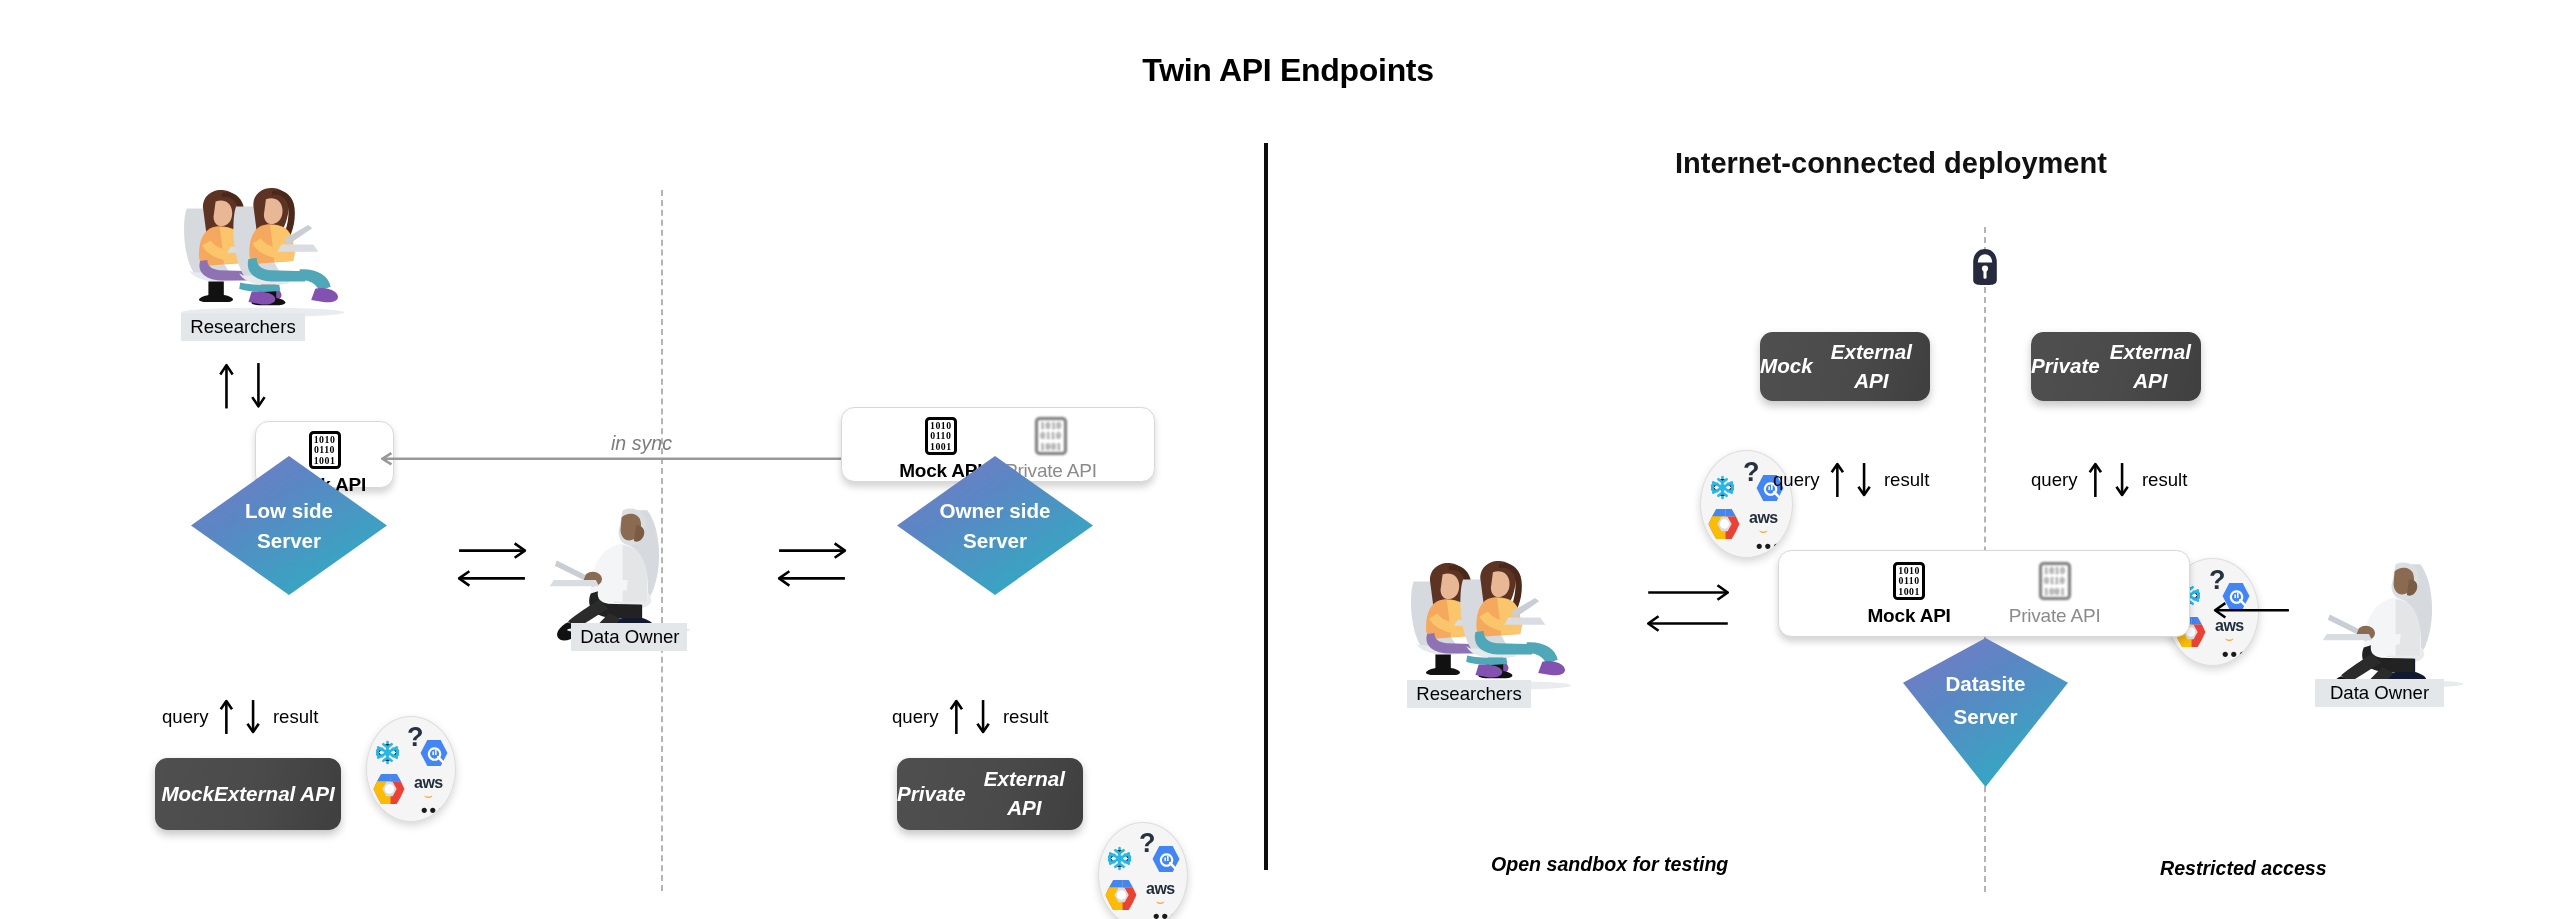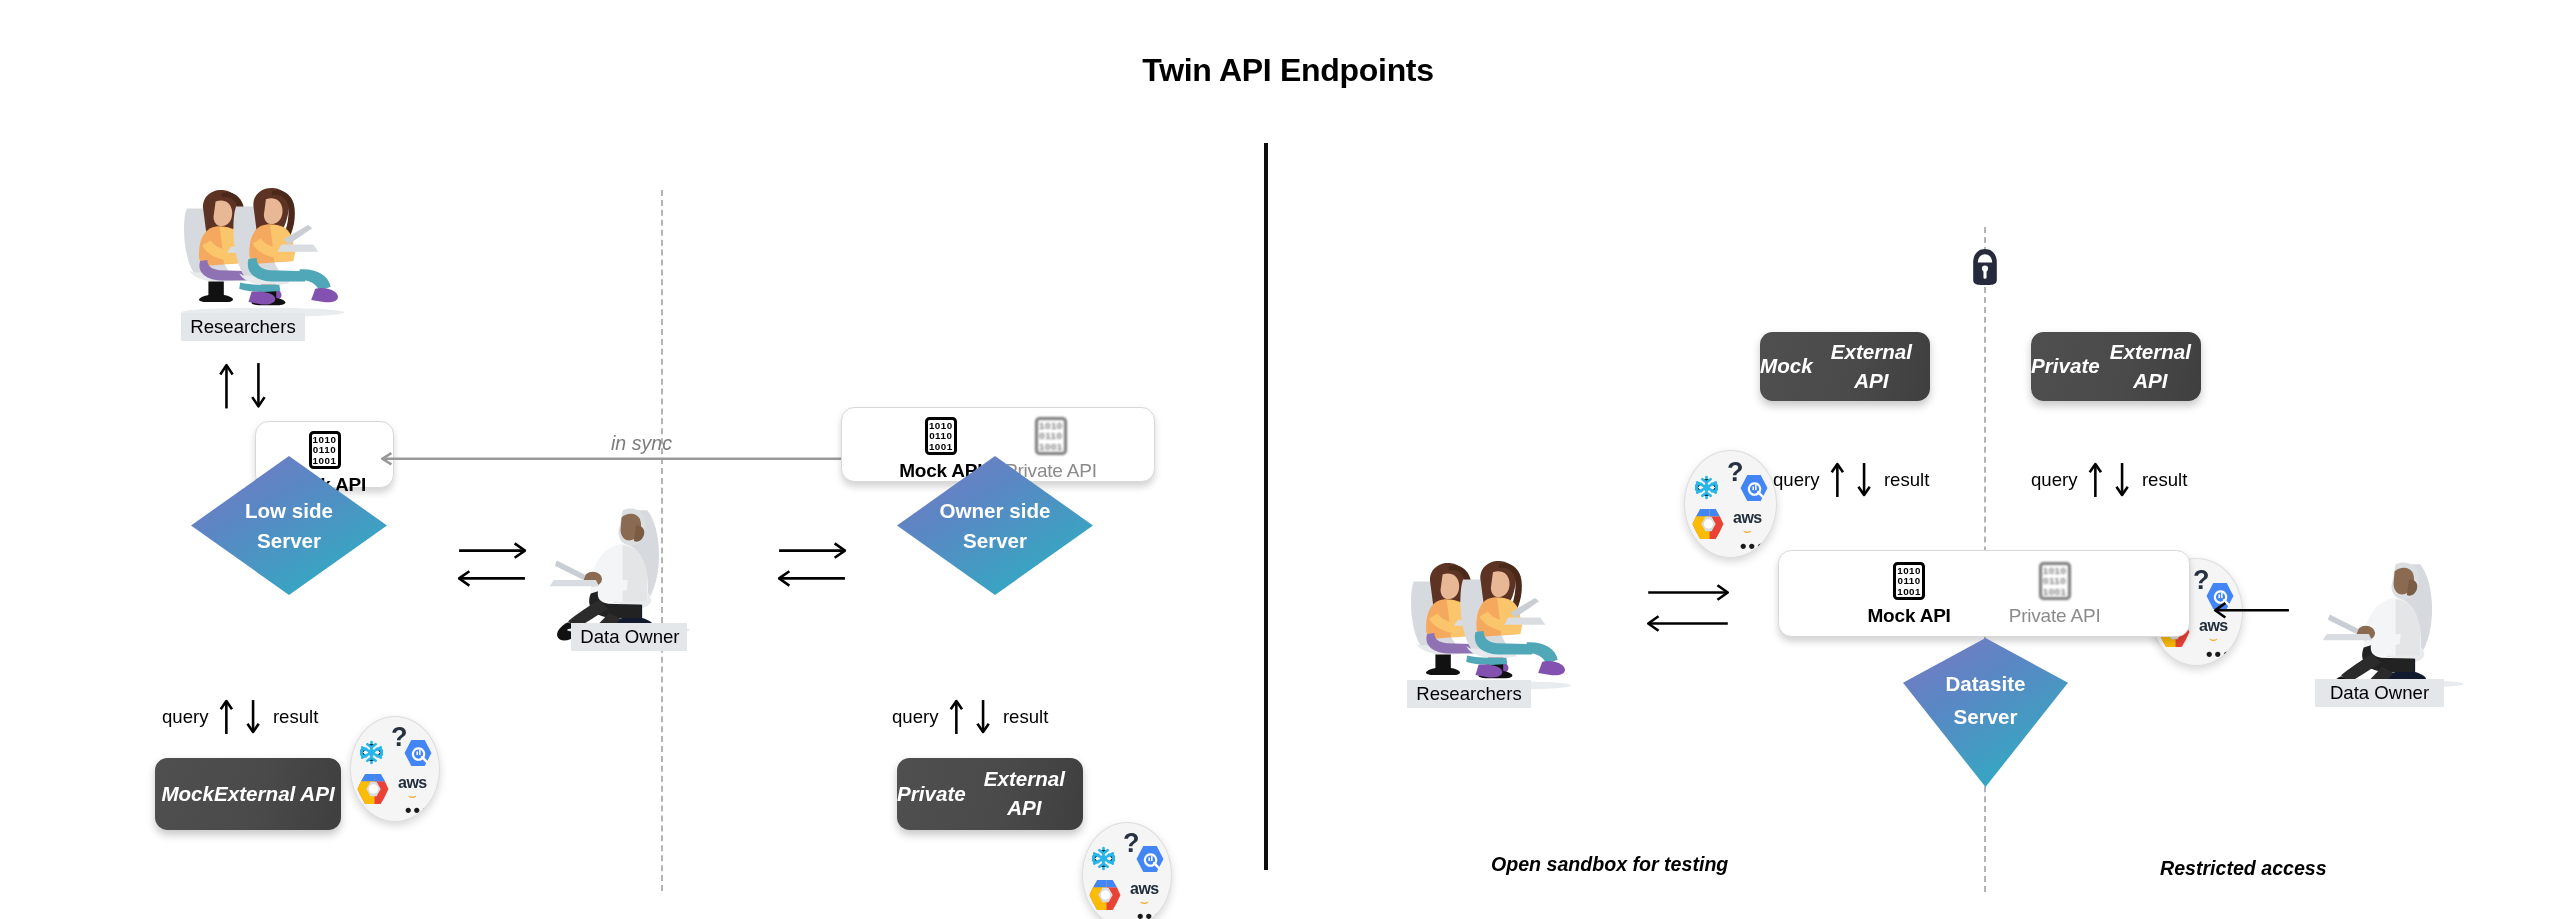--- a/index.html
+++ b/index.html
@@ -2,21 +2,21 @@
 <html style="font-size:8.2px"><head>
 <meta charset="utf-8">
 <style>
   * { box-sizing: border-box; margin:0; padding:0; }
   html, body { background:#ffffff; }
   body {
     width:2576px; height:919px;
     font-family:"Liberation Sans", sans-serif;
     position:relative; overflow:hidden;
   }
-  .stage { position:absolute; inset:0; }
+  .stage { position:absolute; inset:0;padding-left:16px; }
   .abs { position:absolute; }
 
   
   #main-title {
     left:0; top:52px; width:2576px; text-align:center;
     font-size:32px; font-weight:bold; color:#000;
     letter-spacing:-0.3px;
   }
   .section-title {
     font-size:29px; font-weight:bold; color:#111; white-space:nowrap;
@@ -59,21 +59,21 @@
     margin-top:5.2px; font-size:19px; font-weight:bold; color:#000;
     white-space:nowrap; letter-spacing:-0.2px;
   }
   .api-slot.private .api-label { color:#8b8b8b; font-weight:normal; }
 
   
   .binary-icon {
     width:32px; height:38px; border:3.1px solid #000; border-radius:4.6px;
     display:flex; flex-direction:column; align-items:center;
     justify-content:center; gap:0.5px;
-    font-family:Liberation Sans, sans-serif;
+    font-family:Liberation Serif, serif;
     font-size:9.8px; font-weight:bold; line-height:1.02; color:#000;
     letter-spacing:0.5px;
   }
   .binary-icon.blurred {
     filter:blur(1.3px); opacity:.62; color:#2a2a2a; border-color:#2a2a2a;
   }
 
   
   .diamond {
     background:linear-gradient(150deg,#7a79c4 0%,#5b86c4 35%,#3f9fc2 70%,#20b3c4 100%);
@@ -132,20 +132,21 @@
 
   
   .people { display:block; }
 </style>
 </head>
 <body>
 
 <div class="stage">
 
   <div class="abs" id="main-title">Twin API Endpoints</div>
+  <div class="abs section-title" id="right-title">Internet-connected deployment</div>
 
   <div class="abs" id="panel-divider"></div>
 
   <div class="abs dashed-v" id="dash-left"></div>
   <div class="abs dashed-v" id="dash-right"></div>
 
   <div class="abs" style="left:170px; top:186px;">
     <svg class="people" width="196" height="149" viewBox="0 0 380 290">
 
       <path d="M32 44 C24 60 22 132 46 170 L118 170 C86 138 82 68 92 44 Z" fill="#d6dade"></path>

